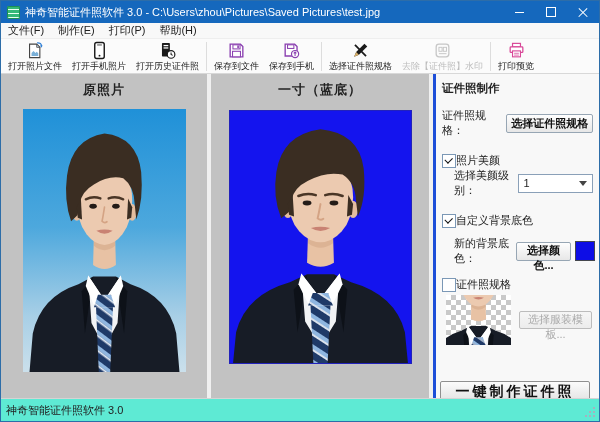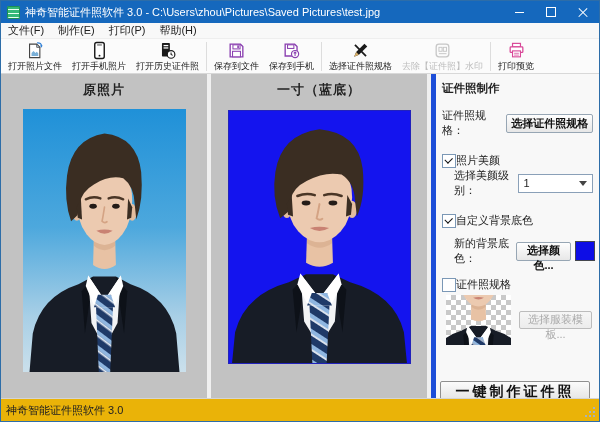--- a/index.html
+++ b/index.html
@@ -37,21 +37,21 @@
   .main{flex:1;display:flex;background:#c2c2c2;min-height:0;}
   .panel{display:flex;flex-direction:column;align-items:center;border-radius:22px;}
   .panel-left{width:206px;flex:0 0 auto;}
   .panel-mid{flex:1;}
   .vdivider{width:4px;background:#f0f0f0;flex:0 0 auto;}
   .panel-title{margin-top:8px;font-family:"DejaVu Serif",serif;font-weight:bold;font-size:13px;color:#222;letter-spacing:1px;line-height:15px;}
   .photo-original{width:163px;height:263px;margin-top:12px;display:block;}
   .photo-result{width:181px;height:252px;margin-top:13px;display:block;border:1px solid #2222bb;background:#1414ee;}
 
   
-  .sidebar{width:163px;flex:0 0 auto;background:#f8f8f8;border-left:5px solid #1d4ed8;font-size:11px;color:#222;}
+  .sidebar{width:163px;flex:0 0 auto;background:#f8f8f8;border-left:3px solid #1d4ed8;font-size:11px;color:#222;}
   .sb-title{font-weight:bold;font-size:11.5px;padding:7px 0 0 6px;}
   .sb-row{display:flex;align-items:center;padding:0 6px;}
   .sb-row .ctrl{margin-left:auto;}
   .row-spec{margin-top:12px;}
   .btn{background:linear-gradient(#fefefe,#e7e7e7);border:1px solid #97a6b4;border-radius:2px;font-size:11px;font-family:inherit;color:#111;font-weight:bold;padding:0;}
   .btn-spec{width:89px;height:19px;}
   .sb-check{display:flex;align-items:center;margin:15px 0 0 6px;}
   .cb{width:12px;height:12px;background:#fff;border:1px solid #7b98b6;position:relative;flex:0 0 auto;}
   .cb.checked::after{content:"";position:absolute;left:2px;top:2px;width:6px;height:3.5px;border-left:1.8px solid #111;border-bottom:1.8px solid #111;transform:rotate(-45deg);}
   .row-level{padding-left:18px;}
@@ -65,21 +65,21 @@
   .thumb{width:65px;height:50px;flex:0 0 auto;
      background:conic-gradient(#c9c9c9 25%,#ffffff 0 50%,#c9c9c9 0 75%,#ffffff 0);
      background-size:10px 10px;overflow:hidden;}
   .thumb svg{width:65px;height:50px;display:block;}
   .btn-clothes{width:73px;height:18px;font-weight:normal;color:#a8a8a8;border-color:#bcbcbc;background:linear-gradient(#f6f6f6,#ececec);}
   .btn-make{display:block;width:150px;height:21px;margin:36px 6px 0 4px;
      background:linear-gradient(#fbfbfb,#e3e3e3);border:1px solid #8f8f8f;border-radius:2px;
      font-family:"DejaVu Serif",serif;font-weight:bold;font-size:14px;letter-spacing:3px;color:#111;line-height:19px;padding:0;}
 
   
-  .statusbar{height:22px;border-top:1px solid #d4d4d4;background:#eab308;display:flex;align-items:center;padding-left:5px;font-size:11px;color:#222;flex:0 0 auto;position:relative;}
+  .statusbar{height:22px;border-top:1px solid #d4d4d4;background:#5eead4;display:flex;align-items:center;padding-left:5px;font-size:11px;color:#222;flex:0 0 auto;position:relative;}
   .resize-grip{position:absolute;right:4px;bottom:4px;width:2px;height:2px;background:#a5b2bf;
      box-shadow:0 -4px 0 #a5b2bf,0 -8px 0 #a5b2bf,-4px 0 0 #a5b2bf,-4px -4px 0 #a5b2bf,-8px 0 0 #a5b2bf;}
 
   .hidden-defs{position:absolute;width:0;height:0;overflow:hidden;}
 </style>
 </head>
 <body>
 
 <svg class="hidden-defs" aria-hidden="true">
   <defs>

